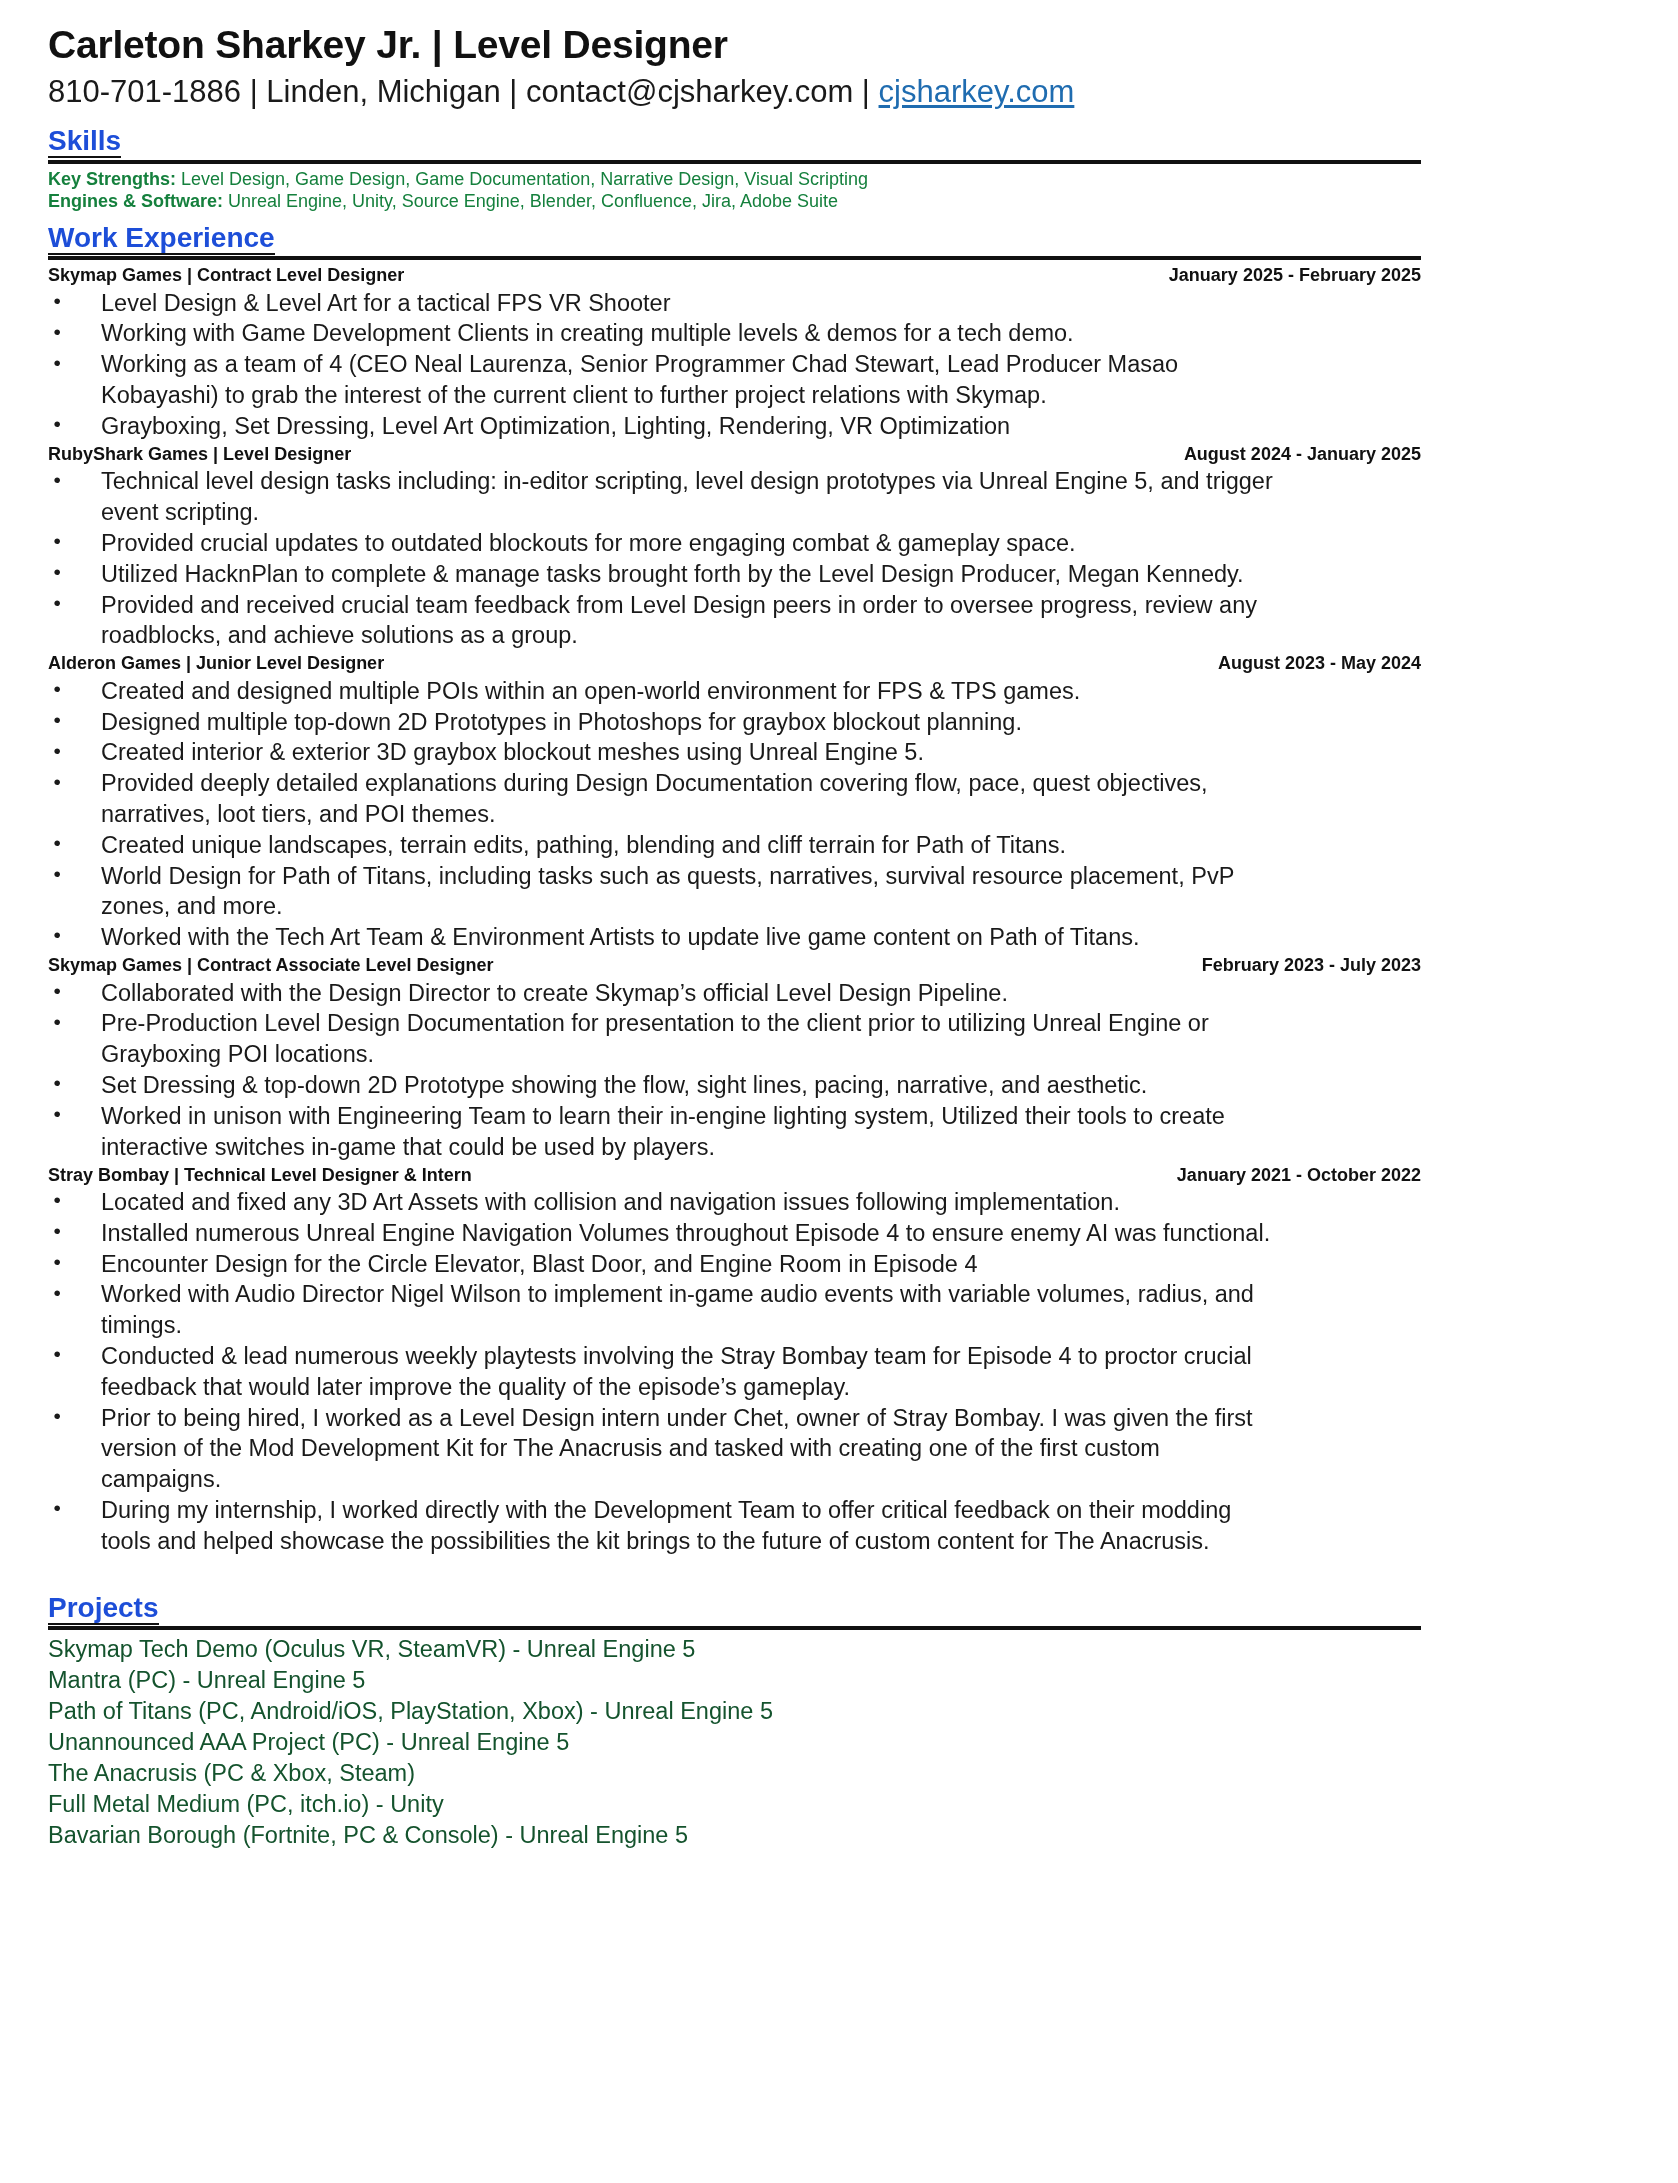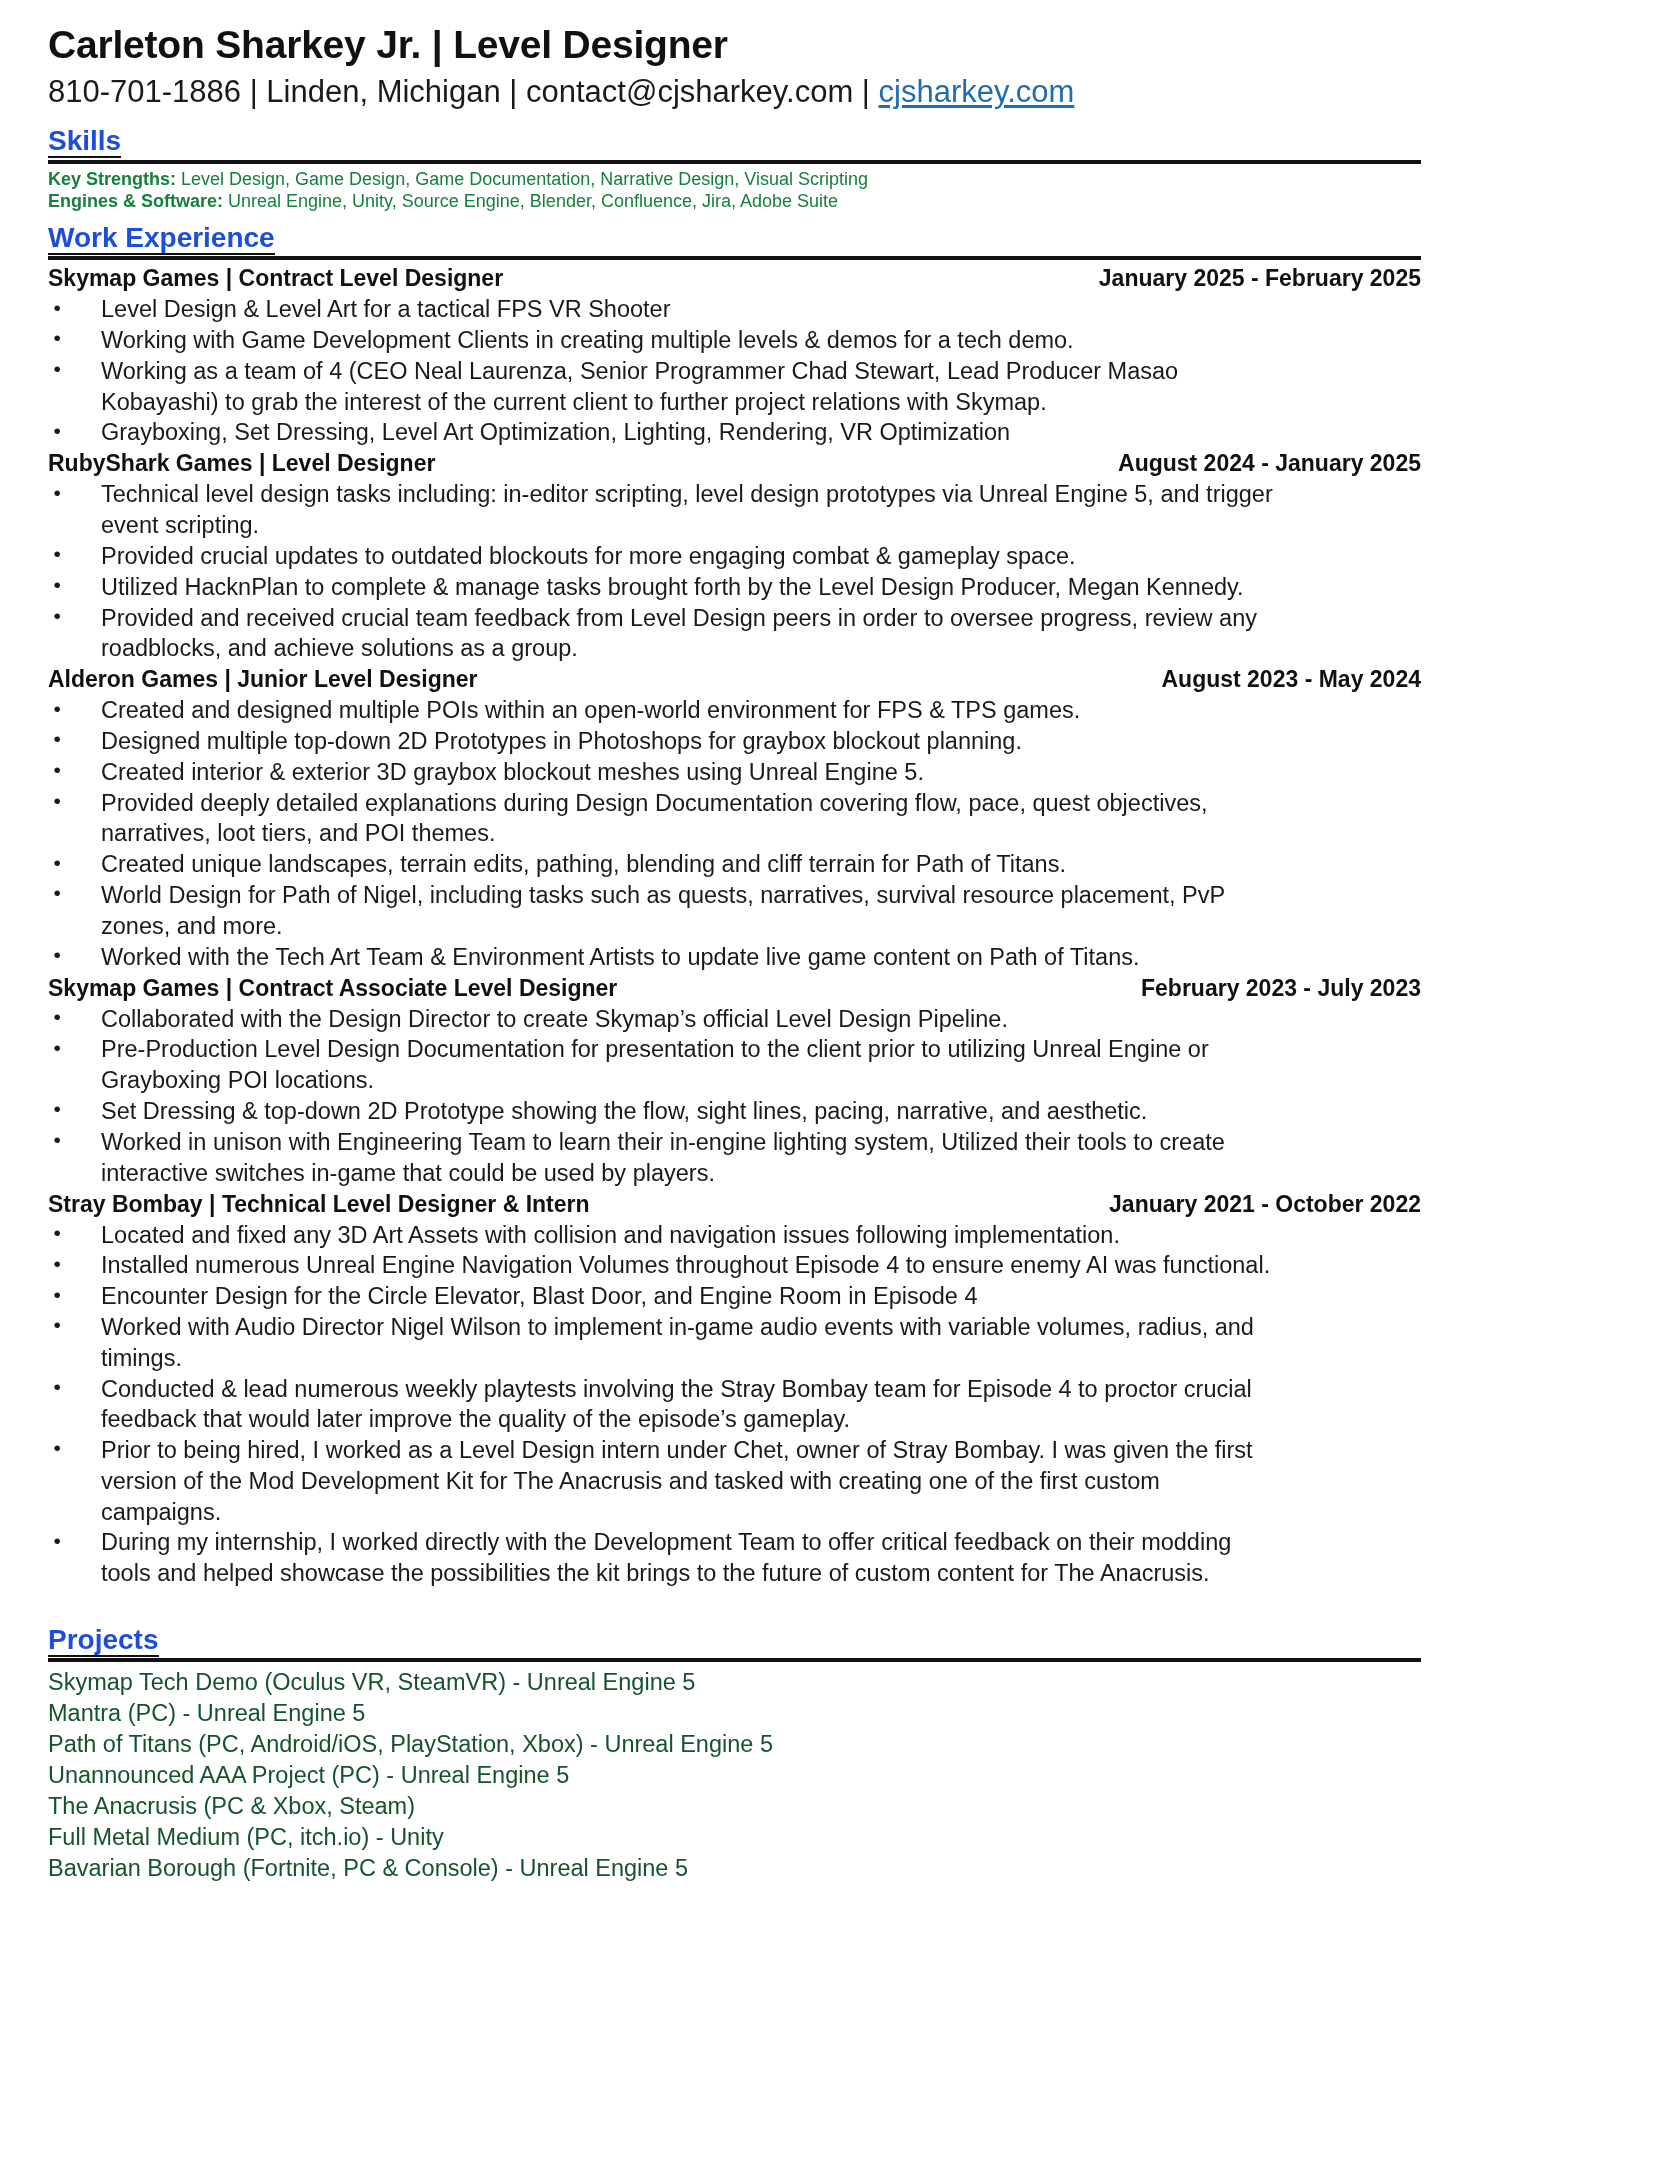--- a/index.html
+++ b/index.html
@@ -71,21 +71,21 @@
     margin: 0;
     color: #15803d;
   }
   .skill-line b { font-weight: bold; }
 
   
   .job-head {
     display: flex;
     justify-content: space-between;
     align-items: center;
-    font-size: 23px;
+    font-size: 18px;
     font-weight: bold;
     line-height: 1.3;
     color: #111111;
     margin-top: 1.4px;
     width: 1373px;
   }
   .job-title { white-space: nowrap; }
   .job-dates { white-space: nowrap; }
 
   ul.bullets {
@@ -171,21 +171,21 @@
         <div class="job-head">
           <span class="job-title">Alderon Games | Junior Level Designer</span>
           <span class="job-dates">August 2023 - May 2024</span>
         </div>
         <ul class="bullets">
           <li>Created and designed multiple POIs within an open-world environment for FPS &amp; TPS games.</li>
           <li>Designed multiple top-down 2D Prototypes in Photoshops for graybox blockout planning.</li>
           <li>Created interior &amp; exterior 3D graybox blockout meshes using Unreal Engine 5.</li>
           <li>Provided deeply detailed explanations during Design Documentation covering flow, pace, quest objectives, narratives, loot tiers, and POI themes.</li>
           <li>Created unique landscapes, terrain edits, pathing, blending and cliff terrain for Path of Titans.</li>
-          <li>World Design for Path of Nigel, including tasks such as quests, narratives, survival resource placement, PvP zones, and more.</li>
+          <li>World Design for Path of Titans, including tasks such as quests, narratives, survival resource placement, PvP zones, and more.</li>
           <li>Worked with the Tech Art Team &amp; Environment Artists to update live game content on Path of Titans.</li>
         </ul>
         <div class="job-head">
           <span class="job-title">Skymap Games | Contract Associate Level Designer</span>
           <span class="job-dates">February 2023 - July 2023</span>
         </div>
         <ul class="bullets">
           <li>Collaborated with the Design Director to create Skymap’s official Level Design Pipeline.</li>
           <li>Pre-Production Level Design Documentation for presentation to the client prior to utilizing Unreal Engine or Grayboxing POI locations.</li>
           <li>Set Dressing &amp; top-down 2D Prototype showing the flow, sight lines, pacing, narrative, and aesthetic.</li>

